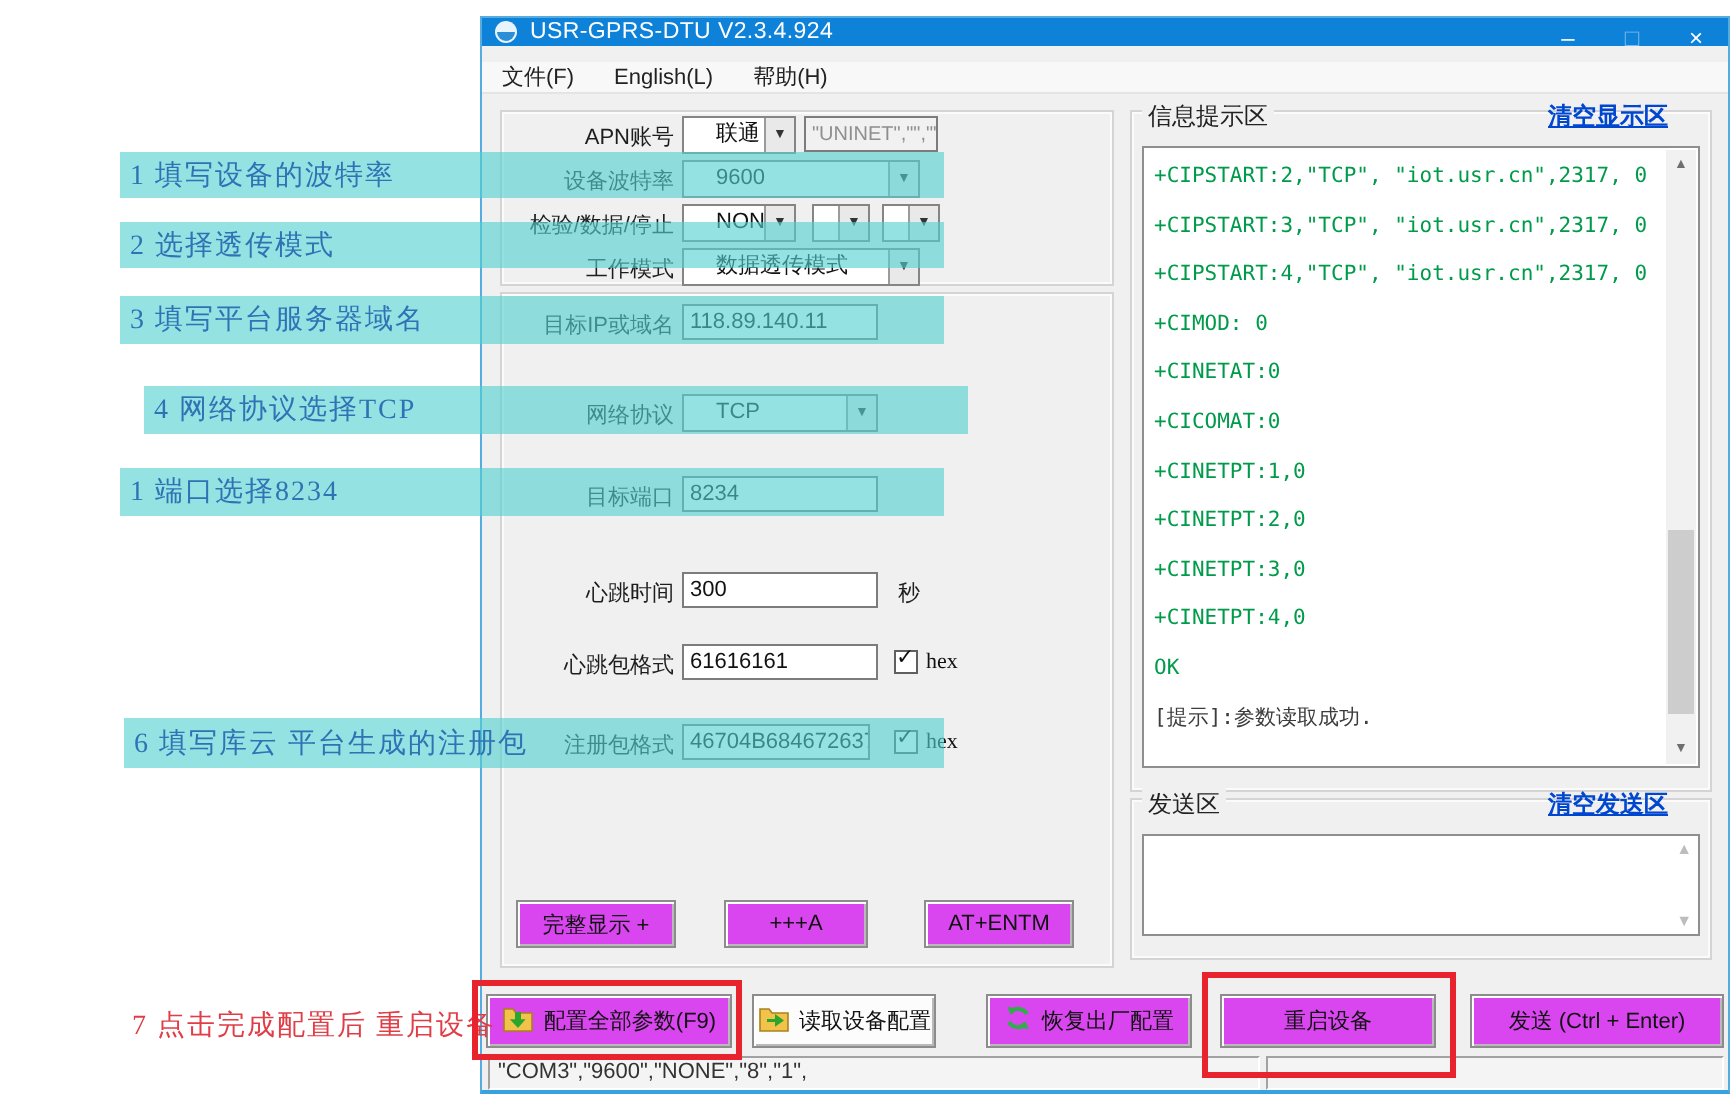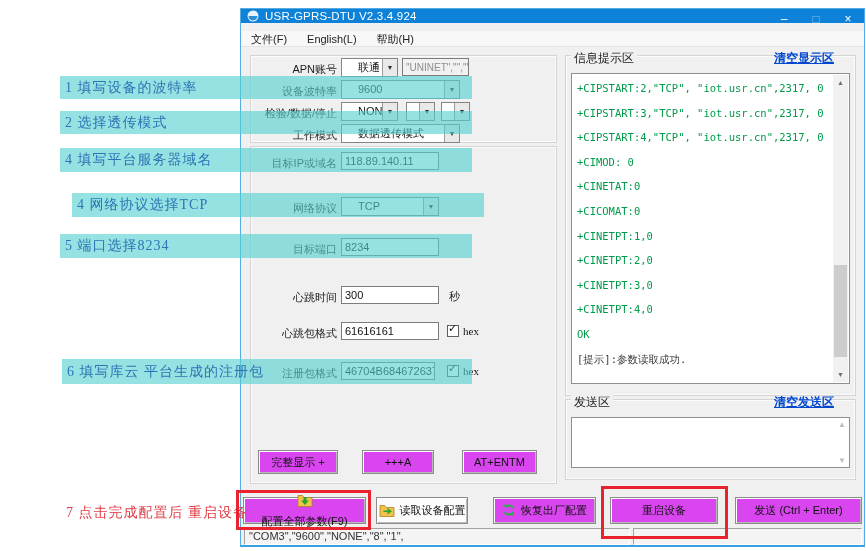--- a/index.html
+++ b/index.html
@@ -208,21 +208,21 @@
     </div>
 
     <div class="panel-title" style="left:330px; top:385px;">发送区</div>
     <div class="clear-link" style="left:500px; top:385px; width:93px;">清空发送区</div>
     <div class="textbox sendbox" style="left:330px; top:408px; width:279px; height:51px;">
       <textarea style=""></textarea>
       <span class="mini-arrow" style="top:2px;">▲</span>
       <span class="mini-arrow" style="bottom:2px;">▼</span>
     </div>
 
-    <button class="btn" style="left:2px; top:488px; width:123px; height:27px;flex-direction:column;">
+    <button class="btn" style="left:2px; top:488px; width:123px; height:27px;">
       <span>
         <svg width="16" height="14" viewBox="0 0 16 14">
           <path d="M1 2.5 h4.5 l1.5 2 H15 v9 H1 z" fill="#f2c34b" stroke="#a9811e" stroke-width="0.8"></path>
           <path d="M6.5 4 h3 v3.6 h2.3 L8 12 3.9 7.6 h2.6 z" fill="#2ca52c"></path>
         </svg>
       </span>
       <span>配置全部参数(F9)</span>
     </button>
 
     <button class="btn" style="left:252px; top:488px; width:103px; height:27px;">
@@ -255,27 +255,27 @@
     <div class="status-panel" style="left:392px; top:519px; width:229px;"></div>
   </div>
 
   <div class="hl-bar" style="left:60px; top:76px; width:412px; height:23px;">
     <span class="hl-text">1 填写设备的波特率</span>
   </div>
   <div class="hl-bar" style="left:60px; top:111px; width:412px; height:23px;">
     <span class="hl-text">2 选择透传模式</span>
   </div>
   <div class="hl-bar" style="left:60px; top:148px; width:412px; height:24px;">
-    <span class="hl-text">4 填写平台服务器域名</span>
+    <span class="hl-text">3 填写平台服务器域名</span>
   </div>
   <div class="hl-bar" style="left:72px; top:193px; width:412px; height:24px;">
     <span class="hl-text">4 网络协议选择TCP</span>
   </div>
   <div class="hl-bar" style="left:60px; top:234px; width:412px; height:24px;">
-    <span class="hl-text">5 端口选择8234</span>
+    <span class="hl-text">1 端口选择8234</span>
   </div>
   <div class="hl-bar" style="left:62px; top:359px; width:410px; height:25px;">
     <span class="hl-text">6 填写库云 平台生成的注册包</span>
   </div>
   <div class="step7" style="left:66px; top:504px;">7 点击完成配置后 重启设备</div>
 
   <div class="redbox" style="left:236px; top:490px; width:135px; height:40px;"></div>
   <div class="redbox" style="left:601px; top:486px; width:127px; height:53px;"></div>
 
 </div>

